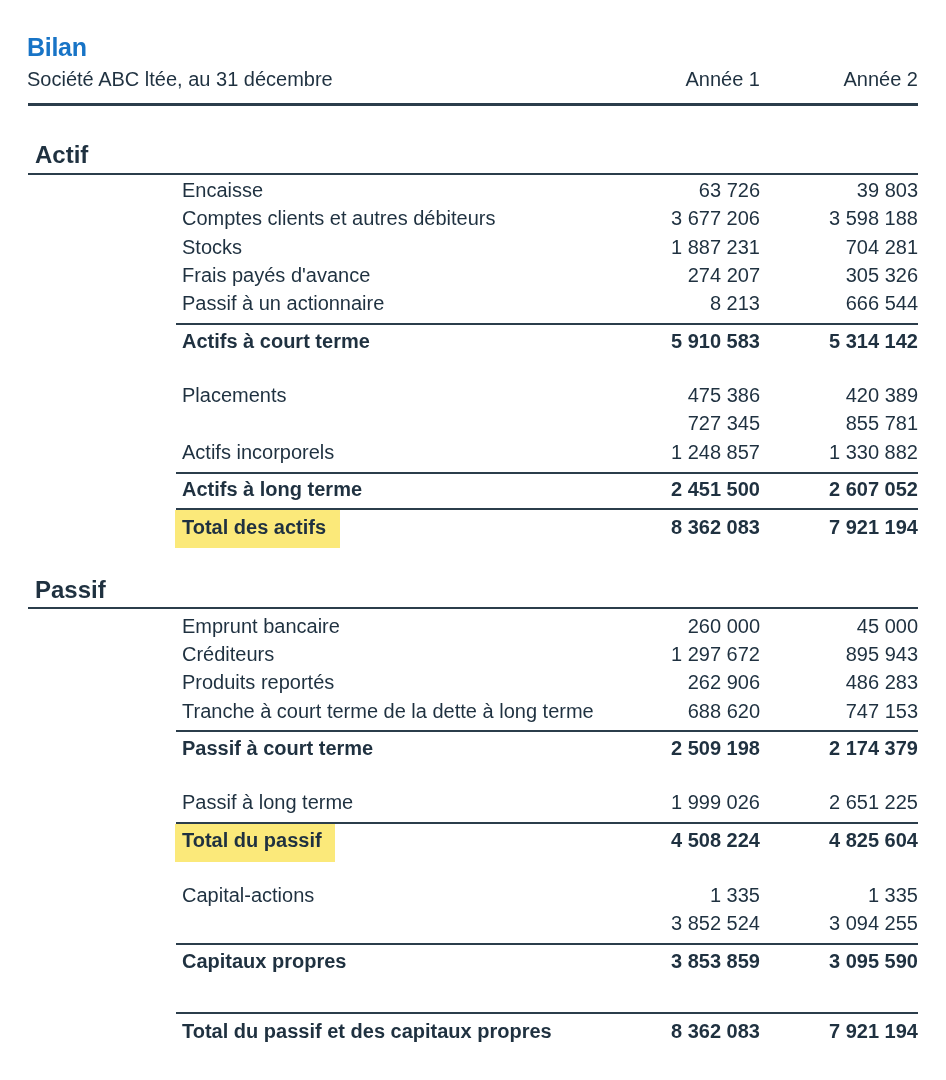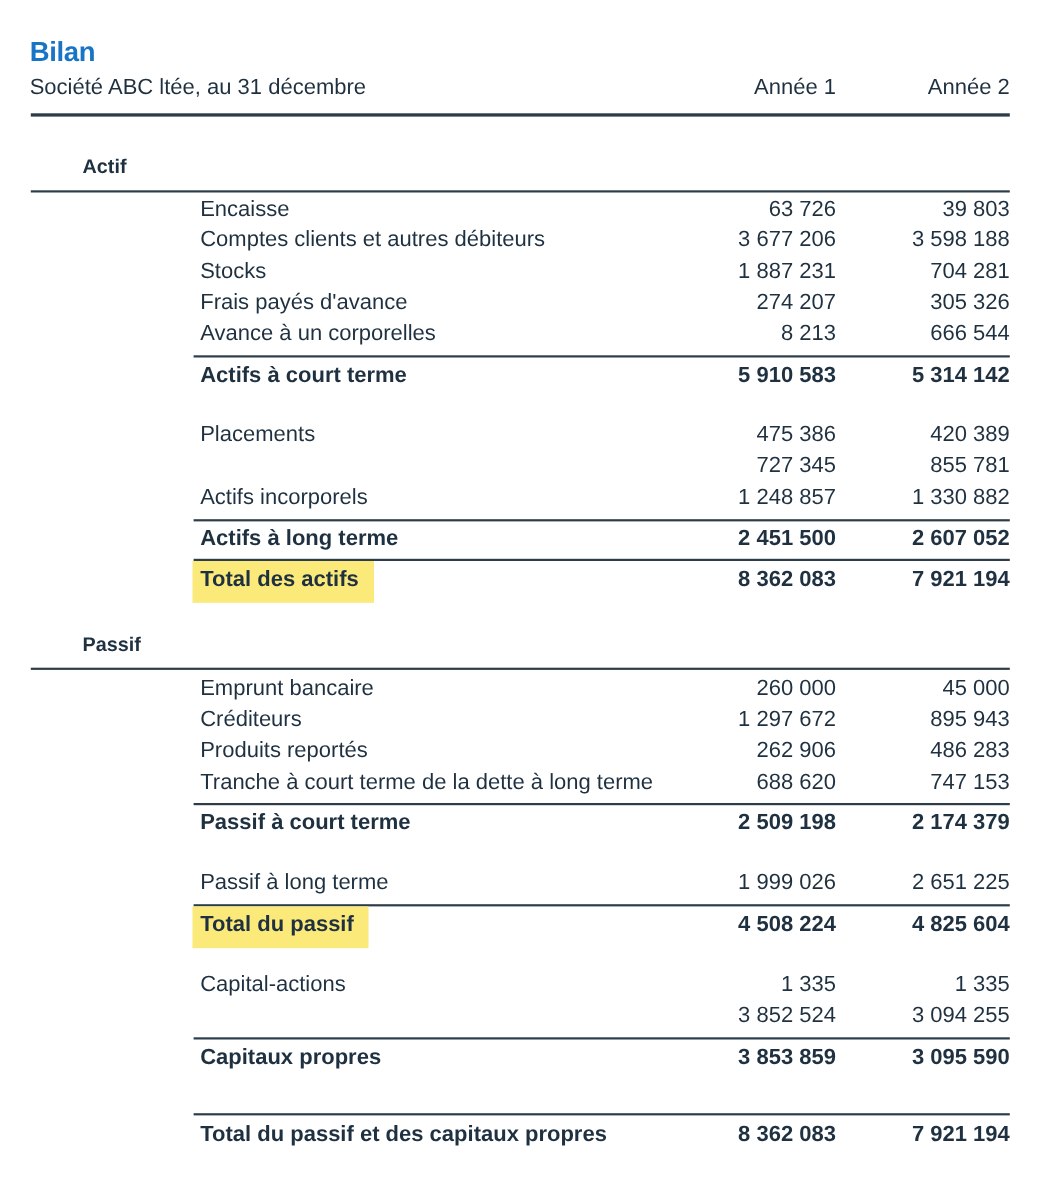--- a/index.html
+++ b/index.html
@@ -17,21 +17,21 @@
     font-size: 20px; color: #1f3140;
   }
   .colhead {
     position: absolute; top: 68px; font-size: 20px; text-align: right; width: 140px;
   }
   .colhead.c1 { left: 620px; }
   .colhead.c2 { left: 778px; }
   .rule { position: absolute; background: #2b3d4b; }
   .rule.thick { left: 28px; width: 890px; top: 103px; height: 3px; }
   .section-label {
-    position: absolute; left: 35px; font-size: 18px; font-weight: bold; margin-left: 40px;
+    position: absolute; left: 35px; font-size: 24px; font-weight: bold;
   }
   .section-rule { position: absolute; left: 28px; width: 890px; height: 2px; background: #2b3d4b; }
   .sub-rule { position: absolute; left: 176px; width: 742px; height: 2px; background: #2b3d4b; }
   .row { position: absolute; left: 176px; width: 742px; height: 28px; font-size: 20px; }
   .row .label { position: absolute; left: 6px; top: 0; white-space: nowrap; }
   .row .v1 { position: absolute; right: 158px; top: 0; text-align: center; }
   .row .v2 { position: absolute; right: 0; top: 0; text-align: right; }
   .row.bold { font-weight: bold; }
   .highlight {
     position: absolute; left: 175px; height: 38px; background: #fbe97a;
@@ -63,21 +63,21 @@
   <span class="label">Stocks</span>
   <span class="v1">1 887 231</span>
   <span class="v2">704 281</span>
 </div>
 <div class="row" style="top:264px">
   <span class="label">Frais payés d'avance</span>
   <span class="v1">274 207</span>
   <span class="v2">305 326</span>
 </div>
 <div class="row" style="top:292px">
-  <span class="label">Avance à un corporelles</span>
+  <span class="label">Passif à un actionnaire</span>
   <span class="v1">8 213</span>
   <span class="v2">666 544</span>
 </div>
 <div class="sub-rule" style="top:323px"></div>
 <div class="row bold" style="top:330px">
   <span class="label">Actifs à court terme</span>
   <span class="v1">5 910 583</span>
   <span class="v2">5 314 142</span>
 </div>
 

